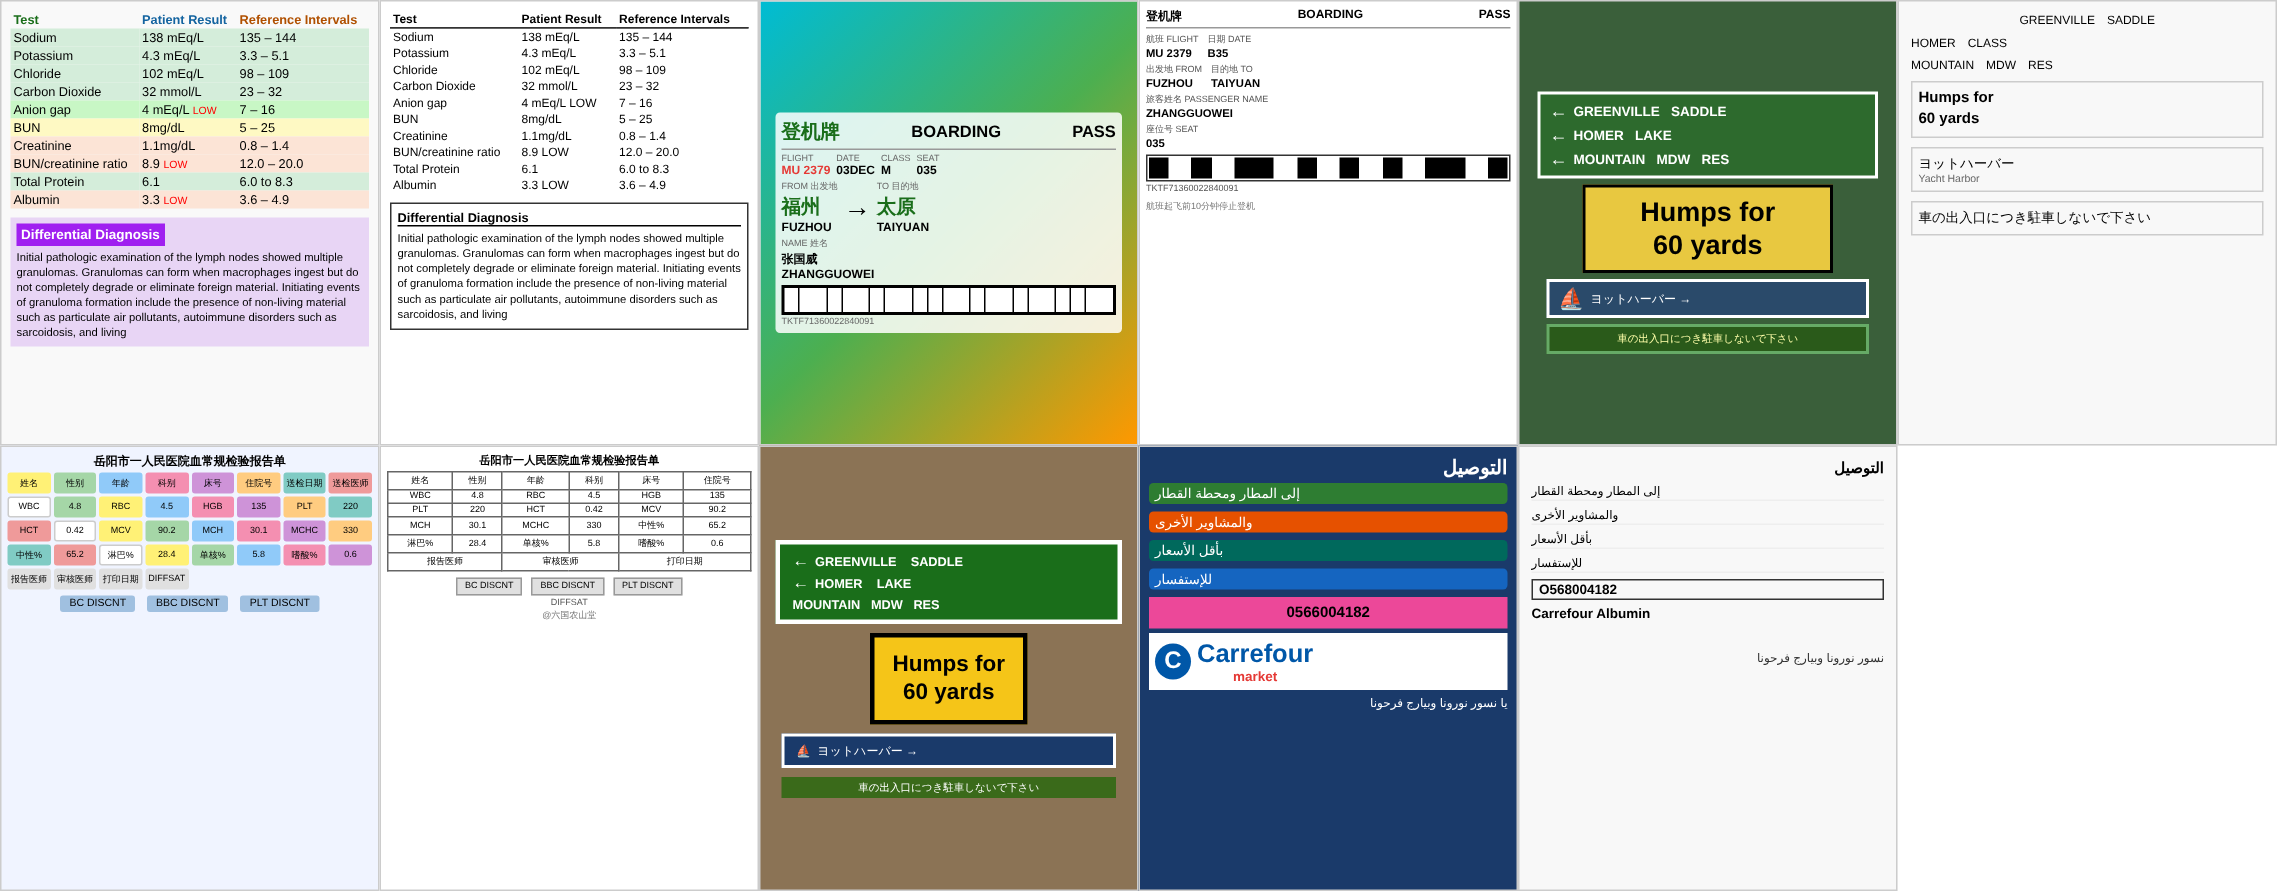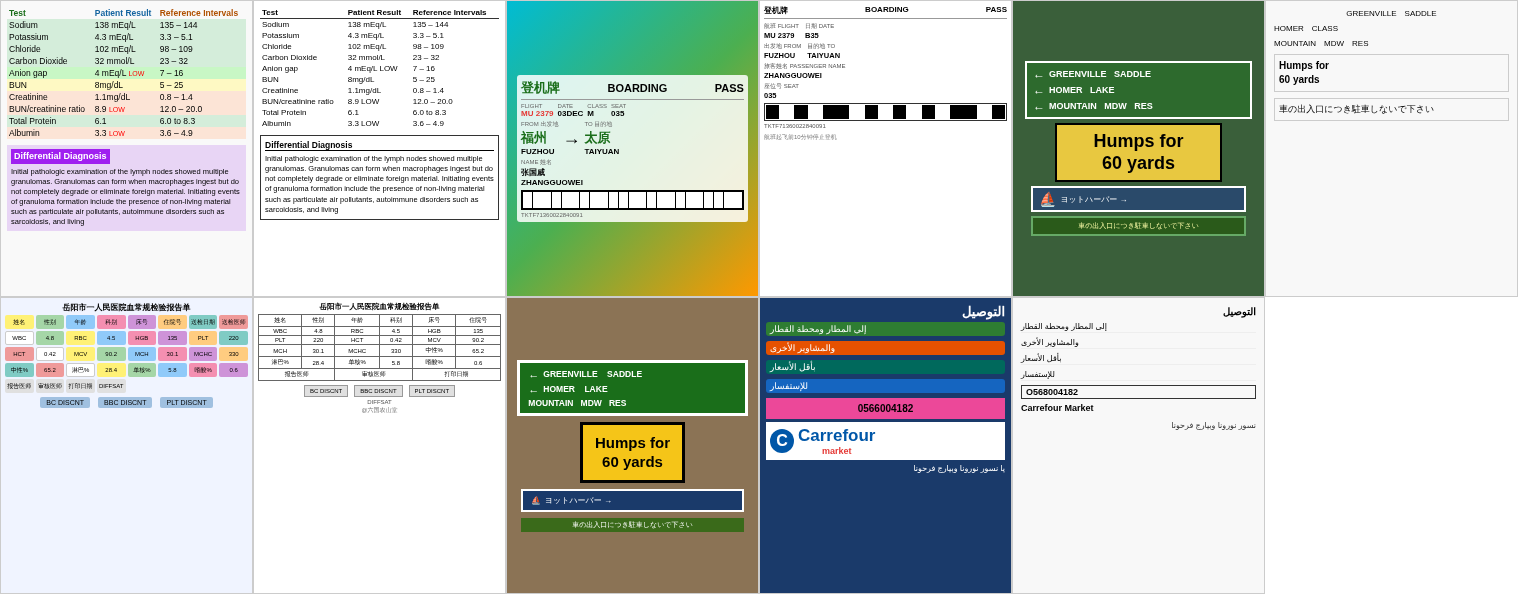--- a/index.html
+++ b/index.html
@@ -849,20 +849,24 @@
       <span>CLASS</span>
     </div>
     <div style="display:flex;gap:8px;font-size:8px;">
       <span>MOUNTAIN</span>
       <span>MDW</span>
       <span>RES</span>
     </div>
     <div class="sign-text-block">
       <div class="humps-extracted">Humps  for</div>
       <div class="humps-extracted">60  yards</div>
+    </div>
+    <div style="border:1px solid #ccc;padding:4px;">
+      <div class="yacht-harbor">ヨットハーバー</div>
+      <div style="font-size:7px;color:#666;">Yacht Harbor</div>
     </div>
     <div style="border:1px solid #ccc;padding:4px;">
       <div class="japanese-text">車の出入口につき駐車しないで下さい</div>
     </div>
   </div>
 
   <div class="cell cell-7">
     <div class="form-title">岳阳市一人民医院血常规检验报告单</div>
     <div class="form-grid-colored">
       <div class="form-cell fc-yellow">姓名</div>
@@ -1027,17 +1031,17 @@
     <div class="extracted-row">
       <span>والمشاوير الأخرى</span>
     </div>
     <div class="extracted-row">
       <span>بأقل الأسعار</span>
     </div>
     <div class="extracted-row">
       <span>للإستفسار</span>
     </div>
     <div class="extracted-phone">O568004182</div>
-    <div class="extracted-carrefour">Carrefour Market</div>
-    <div style="font-size:8px;color:#333;margin-top:4px;text-align:right;">نسور نورونا وبيارج فرحونا</div>
+    <div class="extracted-carrefour">Carrefour Albumin</div>
+    <div style="font-size:8px;color:#333;margin-top:16px;text-align:right;">نسور نورونا وبيارج فرحونا</div>
   </div>
 
 </div>
 
 </body></html>

